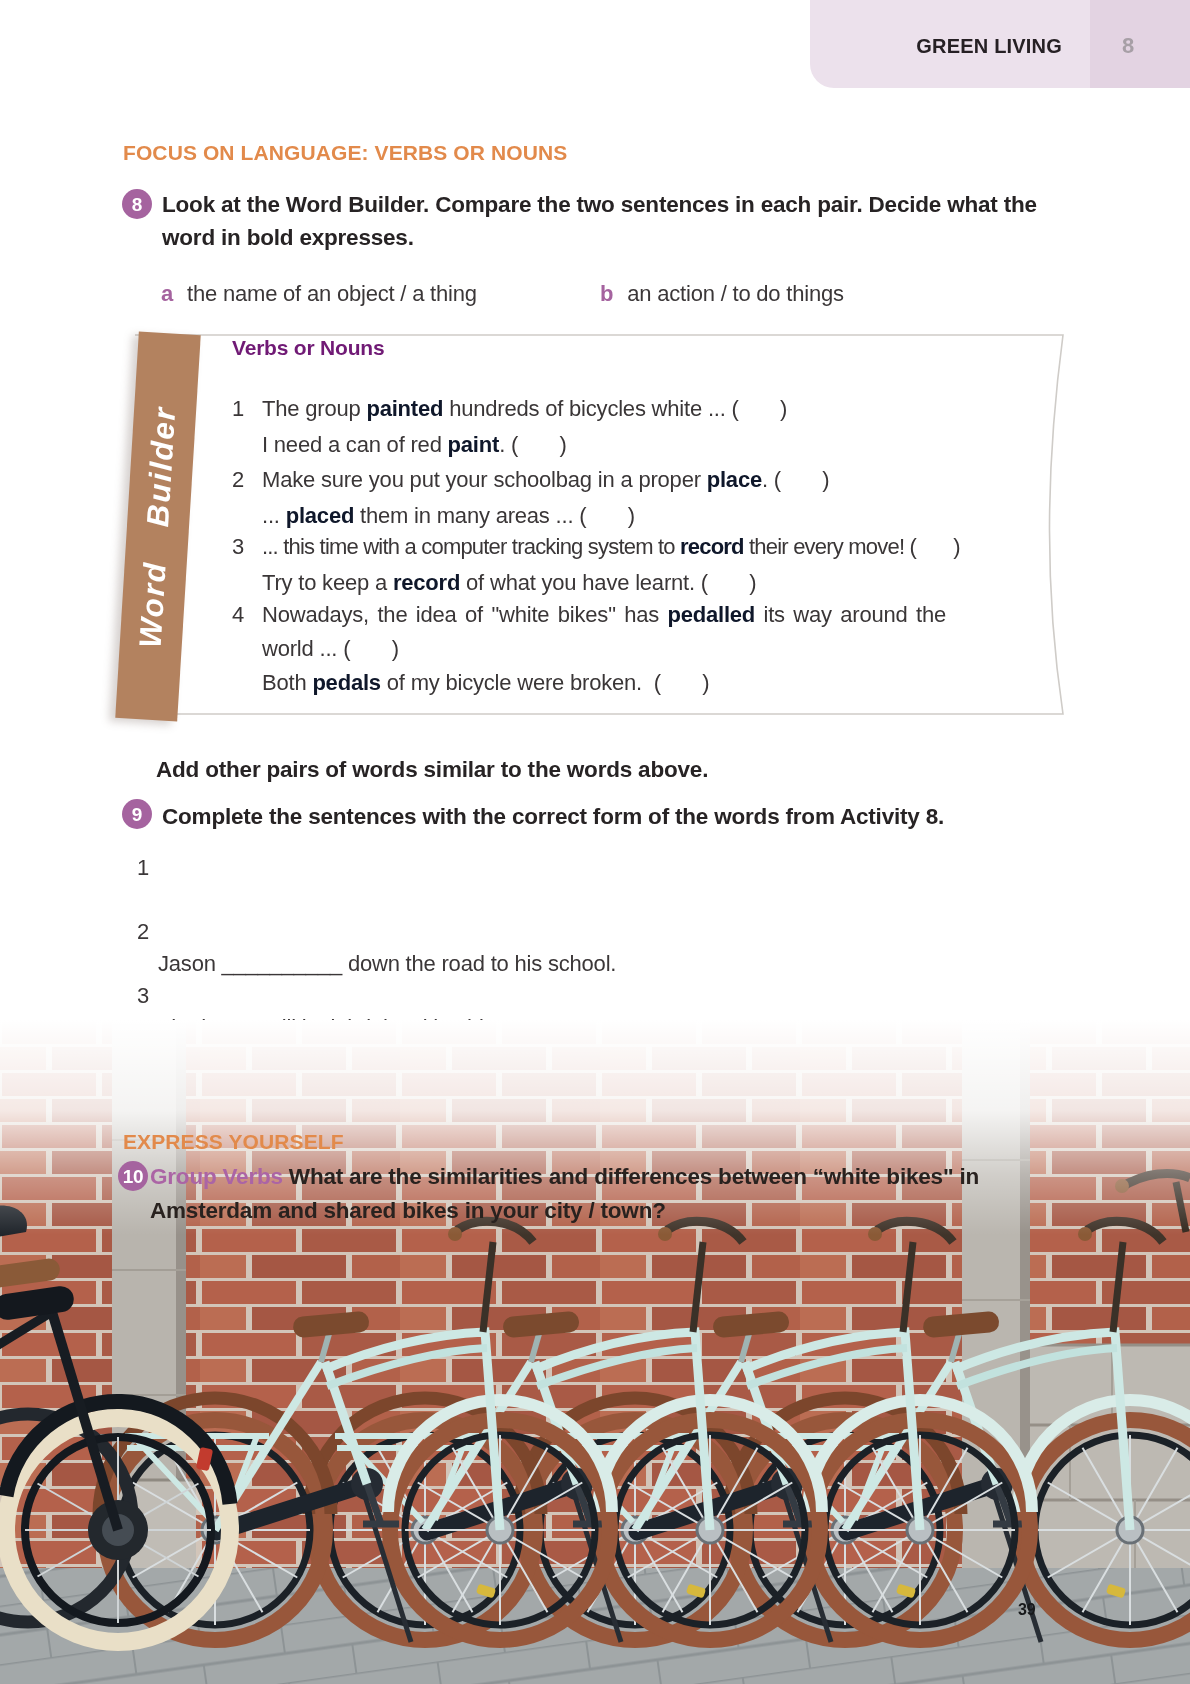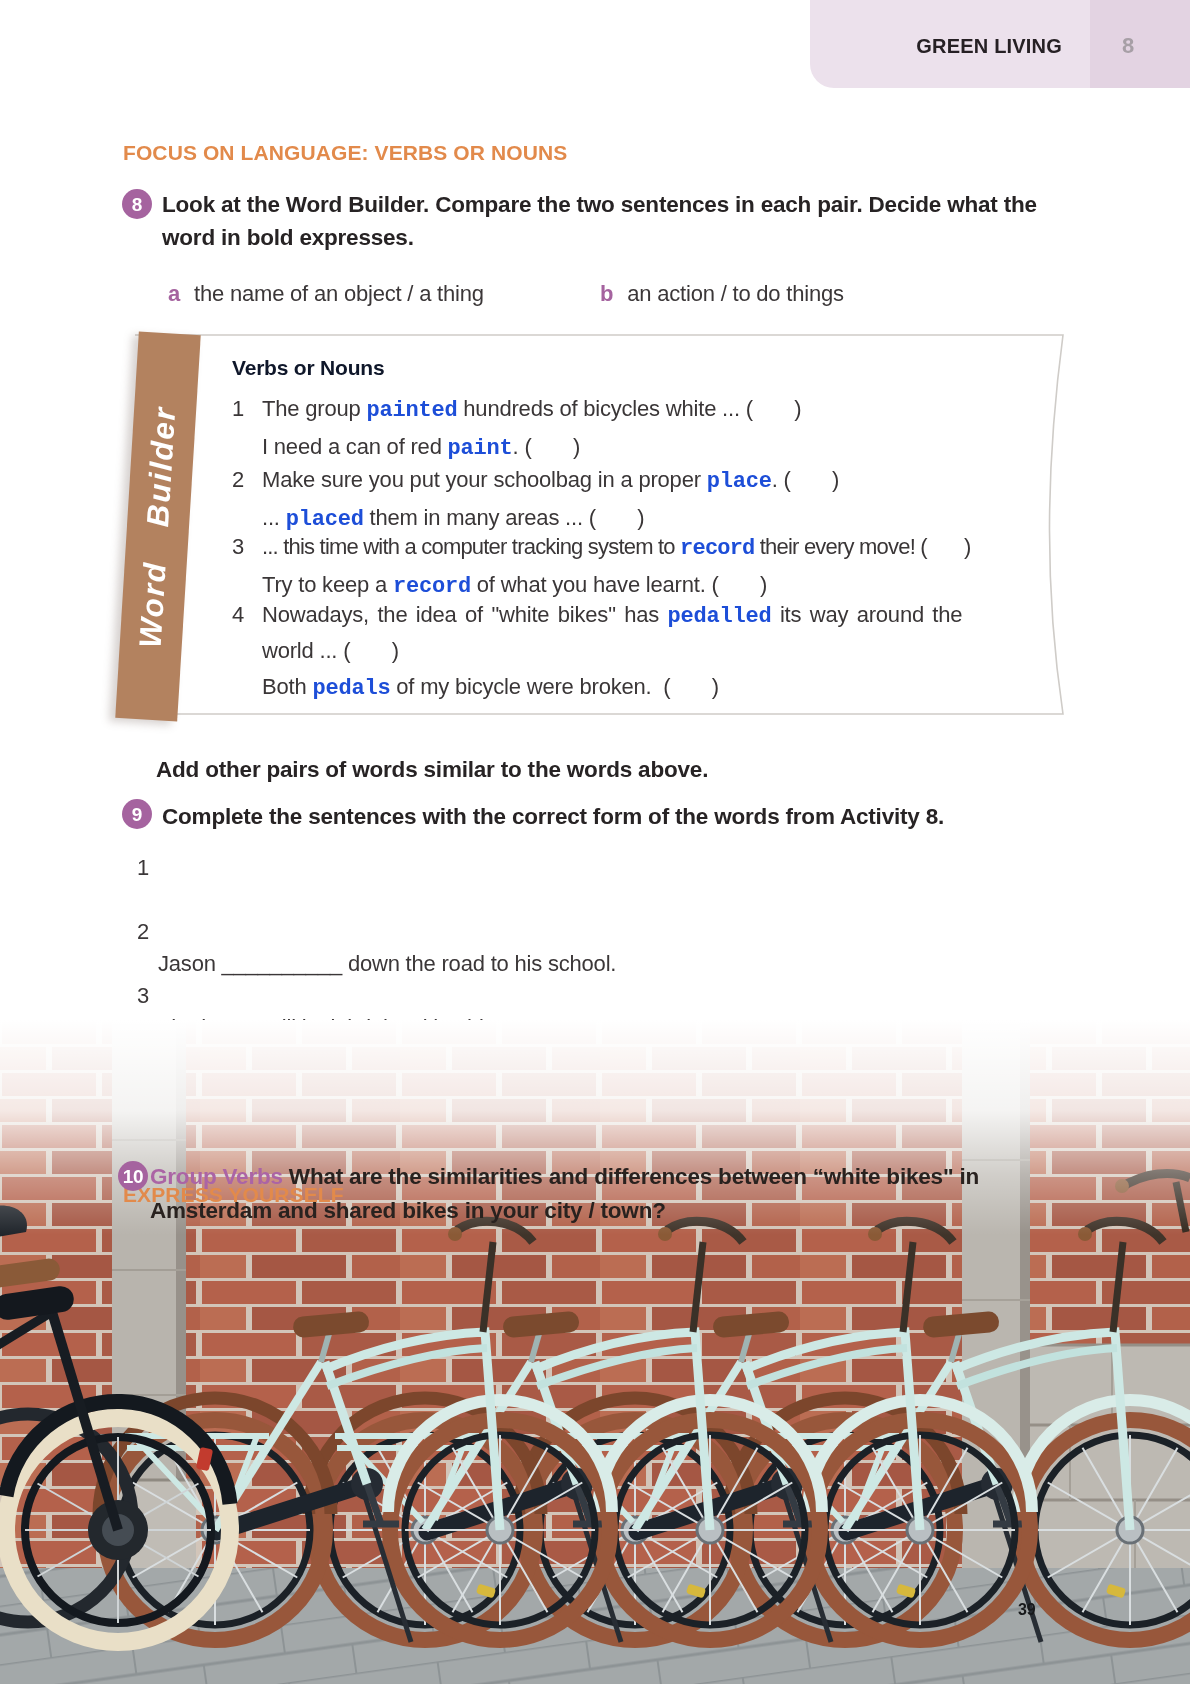--- a/index.html
+++ b/index.html
@@ -26,25 +26,25 @@
   .opt{position:absolute;top:281px;font-size:22px;color:#3b3738;white-space:nowrap;}
   .opt .letter{font-weight:bold;color:#a5639f;margin-right:14px;}
 
   
   .wb-svg{position:absolute;left:133px;top:334px;}
   .ribbon{position:absolute;left:127px;top:333px;width:62px;height:387px;background:#b3825f;
           transform:rotate(3.5deg);box-shadow:-6px 4px 9px rgba(110,95,85,0.28);}
   .ribbon-text{position:absolute;left:50%;top:50%;transform:translate(-50%,-50%) rotate(-90deg);
                white-space:nowrap;color:#ffffff;font-weight:bold;font-style:italic;font-size:31px;
                letter-spacing:2px;word-spacing:24px;}
-  .wb-title{position:absolute;left:232px;top:356px;font-weight:bold;font-size:21px;color:#0f172a;}
+  .wb-title{position:absolute;left:232px;top:336px;font-weight:bold;font-size:21px;color:#701a75;}
   .wb-item{position:absolute;left:262px;width:780px;font-size:22px;line-height:36px;color:#3a3637;}
   .wb-item .wb-num{position:absolute;left:-30px;top:0;}
   .wb-line{white-space:pre-wrap;}
-  .wb-line b{color:#1d4ed8;font-family:Liberation Mono, monospace;}
+  .wb-line b{color:#0f172a;}
   .lh34{line-height:34px;}
   .cond{letter-spacing:-0.8px;}
   .wide{word-spacing:2.5px;}
 
   .add-pairs{position:absolute;left:156px;top:757px;font-weight:bold;font-size:22.5px;color:#272324;}
 
   
   .a9-item{position:absolute;left:158px;width:820px;font-size:22px;line-height:32px;color:#3b3738;white-space:pre-wrap;}
   .a9-item .a9-num{position:absolute;left:-21px;top:0;}
 
@@ -69,21 +69,21 @@
   <div class="unit-tab">
     <div class="dark"></div>
     <span class="unit-title">GREEN LIVING</span>
     <span class="unit-num">8</span>
   </div>
 
   <div class="sec-heading" style="top:141px;">FOCUS ON LANGUAGE: VERBS OR NOUNS</div>
 
   <div class="badge" style="left:122px;top:189px;">8</div>
   <div class="act-prompt" style="top:188px;width:882px;">Look at the Word Builder. Compare the two sentences in each pair. Decide what the word in bold expresses.</div>
-  <div class="opt" style="left:168px;">
+  <div class="opt" style="left:161px;">
     <span class="letter">a</span><span>the name of an object / a thing</span>
   </div>
   <div class="opt" style="left:600px;text-align:right;">
     <span class="letter">b</span><span>an action / to do things</span>
   </div>
 
   <svg class="wb-svg" width="934" height="382" viewBox="0 0 934 382">
     <path d="M2,1 H930 C913,130 911,252 930,380 H2" fill="#ffffff" stroke="#cfccc8" stroke-width="1.6"></path>
   </svg>
   <div class="ribbon">
@@ -240,21 +240,21 @@
         <path d="M-20,-320 C10,-332 32,-318 26,-298 L-20,-290 Z" fill="#20252b"></path>
         <rect x="-12" y="-268" width="72" height="22" rx="11" fill="#8a5a38" transform="rotate(-8 24 -257)"></rect>
         <rect x="-6" y="-240" width="80" height="26" rx="13" fill="#14181e" transform="rotate(-8 34 -227)"></rect>
         <rect x="198" y="-82" width="13" height="22" rx="3" fill="#c23b2e" transform="rotate(12 204 -71)"></rect>
       </g>
 
       <rect x="0" y="0" width="1190" height="215" fill="url(#fadeG)"></rect>
     </svg>
   </div>
 
-  <div class="sec-heading express" style="top:1183px;text-align:right;">EXPRESS YOURSELF</div>
+  <div class="sec-heading express" style="top:1130px;text-align:right;">EXPRESS YOURSELF</div>
   <div class="badge badge10" style="left:118px;top:1161px;">10</div>
   <div class="act10-text">
     <span class="gw">Group Verbs</span><span>What are the similarities and differences between “white bikes" in Amsterdam and shared bikes in your city / town?</span>
   </div>
 
   <div class="page-num">39</div>
 
 </div>
 
 </body></html>

